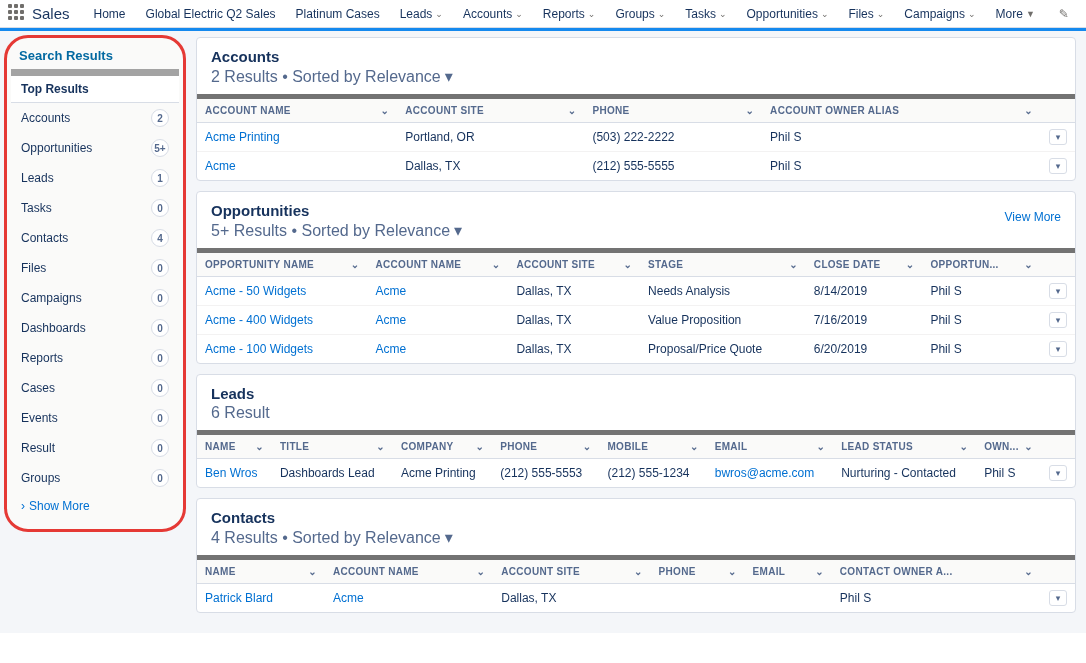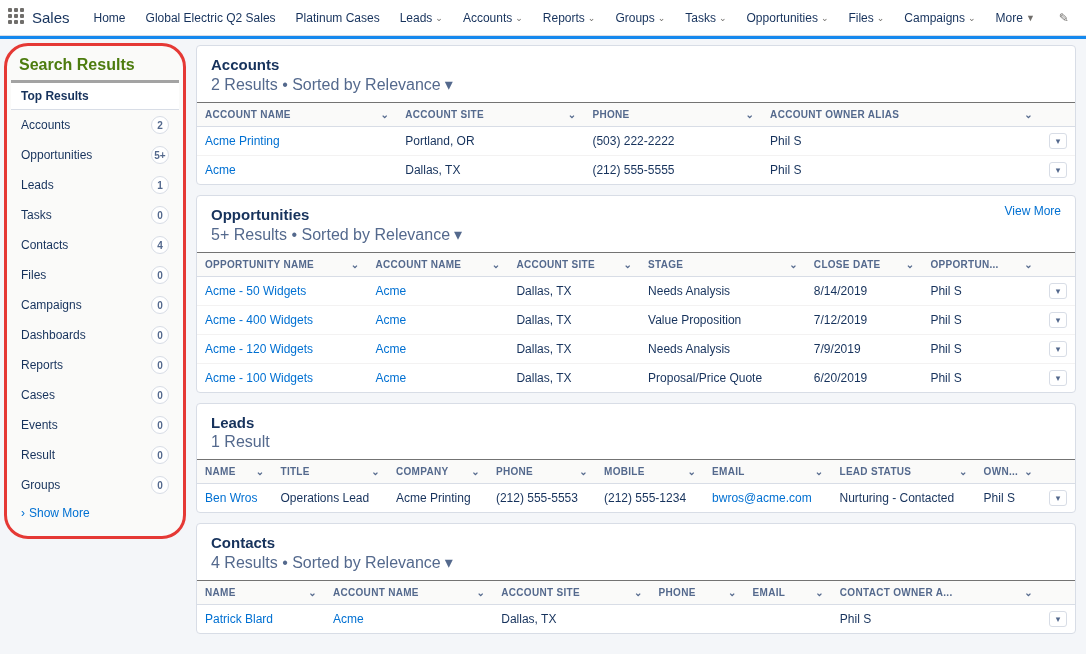--- a/index.html
+++ b/index.html
@@ -1,46 +1,46 @@
 <!DOCTYPE html>
 <html><head>
   <meta charset="utf-8">
   <style>
     * { box-sizing: border-box; margin: 0; padding: 0; }
     body { font-family: -apple-system, BlinkMacSystemFont, "Segoe UI", Arial, sans-serif; font-size: 12px; color: #16325c; background: #fff; }
     
-    .topnav { display: flex; align-items: center; height: 36px; border-bottom: 1px solid #d8dde6; padding: 0 8px; gap: 4px; }
+    .topnav { display: flex; align-items: center; height: 28px; border-bottom: 1px solid #d8dde6; padding: 0 8px; gap: 4px; }
     .app-launcher { width: 20px; height: 20px; display: grid; grid-template-columns: repeat(3,4px); grid-template-rows: repeat(3,4px); gap: 2px; cursor: pointer; margin-right: 4px;}
     .app-launcher span { background: #706e6b; width:4px; height:4px; border-radius:1px;}
     .app-name { font-size: 15px; font-weight: 400; margin-right: 10px; }
     .nav-item { padding: 0 10px; font-size: 12px; color: #16325c; cursor: pointer; display:flex; align-items:center; gap:3px; white-space:nowrap;}
     .nav-item .dd { font-size:9px; color:#706e6b;}
     .nav-right { margin-left:auto; padding:0 10px; cursor:pointer; color:#706e6b;}
     .blue-bar { height:3px; background:#1589ee; }
     
     .content { display:flex; background:#f4f6f9; }
     
     .sidebar-wrap { width: 186px; padding: 4px 0 0 4px; }
     .sidebar { border: 3px solid #e53935; border-radius: 24px; padding: 6px 4px 10px 4px; background:#fafaf9;}
-    .sidebar-title { font-size:16px; font-weight:700; color:#4d7c0f; padding: 4px 8px 6px 8px;}
+    .sidebar-title { font-size:13px; font-weight:700; color:#0369a1; padding: 4px 8px 6px 8px;}
     .side-item { display:flex; justify-content:space-between; align-items:center; padding: 6px 10px; font-size:12px; color:#16325c; cursor:pointer; }
-    .side-item.active { background:#fff; font-weight:700; border-top:3px solid #a3a3a3; border-bottom:1px solid #d8dde6;}
+    .side-item.active { background:#fff; font-weight:700; border-top:7px solid #a3a3a3; border-bottom:1px solid #d8dde6;}
     .side-badge { min-width:18px; height:18px; border-radius:9px; border:1px solid #d8dde6; background:#fff; font-size:10px; display:flex; align-items:center; justify-content:center; color:#54698d; font-weight:600;}
     .side-badge.info { background:#54698d; color:#fff; border-color:#54698d;}
     .show-more { padding: 6px 10px; color:#0070d2; cursor:pointer; display:flex; align-items:center; gap:4px; font-size:12px;}
     
     .main { flex:1; padding: 6px 10px 10px 10px; }
     .section { background:#fff; border:1px solid #d8dde6; border-radius:4px; margin-bottom:10px; }
     .section-head { padding: 10px 14px 8px 14px; position:relative;}
     .section-title { font-size:15px; font-weight:700; color:#16325c;}
     .section-sub { font-size:16px; color:#54698d; margin-top:2px; display:flex; align-items:center; gap:4px;}
-    .view-more { position:absolute; right:14px; top:8px; color:#0070d2; font-size:12px; cursor:pointer;}
+    .view-more { position:absolute; right:14px; top:18px; color:#0070d2; font-size:12px; cursor:pointer;}
     
     table { width:100%; border-collapse:collapse; font-size:12px;}
-    thead th { text-align:left; font-size:10px; letter-spacing:0.3px; color:#54698d; font-weight:600; padding:6px 8px; border-top:1px solid #737373; border-bottom:1px solid #d8dde6; background:#fafaf9; position:relative;}
+    thead th { text-align:left; font-size:10px; letter-spacing:0.3px; color:#54698d; font-weight:600; padding:6px 8px; border-top:5px solid #737373; border-bottom:1px solid #d8dde6; background:#fafaf9; position:relative;}
     thead th .sort { float:right; color:#54698d; font-size:10px;}
     tbody td { padding:6px 8px; border-bottom:1px solid #f3f2f2; color:#16325c; white-space:nowrap;}
     tbody tr:last-child td { border-bottom:none;}
     .link { color:#0070d2; cursor:pointer;}
     .row-action { width:22px; text-align:center;}
     .row-action .ra { display:inline-block; width:18px; height:16px; border:1px solid #d8dde6; border-radius:3px; font-size:9px; line-height:14px; color:#54698d; cursor:pointer;}
   </style>
 </head>
 <body>
 
@@ -211,71 +211,62 @@
               <td>Needs Analysis</td>
               <td>8/14/2019</td>
               <td>Phil S</td>
               <td class="row-action"><span class="ra">▾</span></td>
             </tr>
             <tr>
               <td><span class="link">Acme - 400 Widgets</span></td>
               <td><span class="link">Acme</span></td>
               <td>Dallas, TX</td>
               <td>Value Proposition</td>
-              <td>7/12/2019</td>
-              <td>Phil S</td>
-              <td class="row-action"><span class="ra">▾</span></td>
-            </tr>
-            <tr>
-              <td><span class="link">Acme - 120 Widgets</span></td>
-              <td><span class="link">Acme</span></td>
-              <td>Dallas, TX</td>
-              <td>Needs Analysis</td>
-              <td>7/9/2019</td>
+              <td>7/16/2019</td>
               <td>Phil S</td>
               <td class="row-action"><span class="ra">▾</span></td>
             </tr>
             <tr>
               <td><span class="link">Acme - 100 Widgets</span></td>
               <td><span class="link">Acme</span></td>
               <td>Dallas, TX</td>
               <td>Proposal/Price Quote</td>
               <td>6/20/2019</td>
               <td>Phil S</td>
               <td class="row-action"><span class="ra">▾</span></td>
             </tr>
           </tbody>
       </table>
     </div>
 
     <div class="section">
       <div class="section-head">
         <div class="section-title">Leads</div>
         <div class="section-sub">
-            <span>1 Result</span>
+            <span>6 Result</span>
           </div>
       </div>
       <table>
         <thead>
             <tr id="lead-head">
               <th>NAME<span class="sort">⌄</span></th>
               <th>TITLE<span class="sort">⌄</span></th>
               <th>COMPANY<span class="sort">⌄</span></th>
               <th>PHONE<span class="sort">⌄</span></th>
               <th>MOBILE<span class="sort">⌄</span></th>
               <th>EMAIL<span class="sort">⌄</span></th>
               <th>LEAD STATUS<span class="sort">⌄</span></th>
               <th>OWN...<span class="sort">⌄</span></th>
               <th class="row-action"></th>
             </tr>
           </thead>
         <tbody id="lead-body">
             <tr>
               <td><span class="link">Ben Wros</span></td>
-              <td>Operations Lead</td>
+              <td>Dashboards Lead</td>
               <td>Acme Printing</td>
               <td>(212) 555-5553</td>
               <td>(212) 555-1234</td>
               <td><span class="link">bwros@acme.com</span></td>
               <td>Nurturing - Contacted</td>
               <td>Phil S</td>
               <td class="row-action"><span class="ra">▾</span></td>
             </tr>
           </tbody>
       </table>

